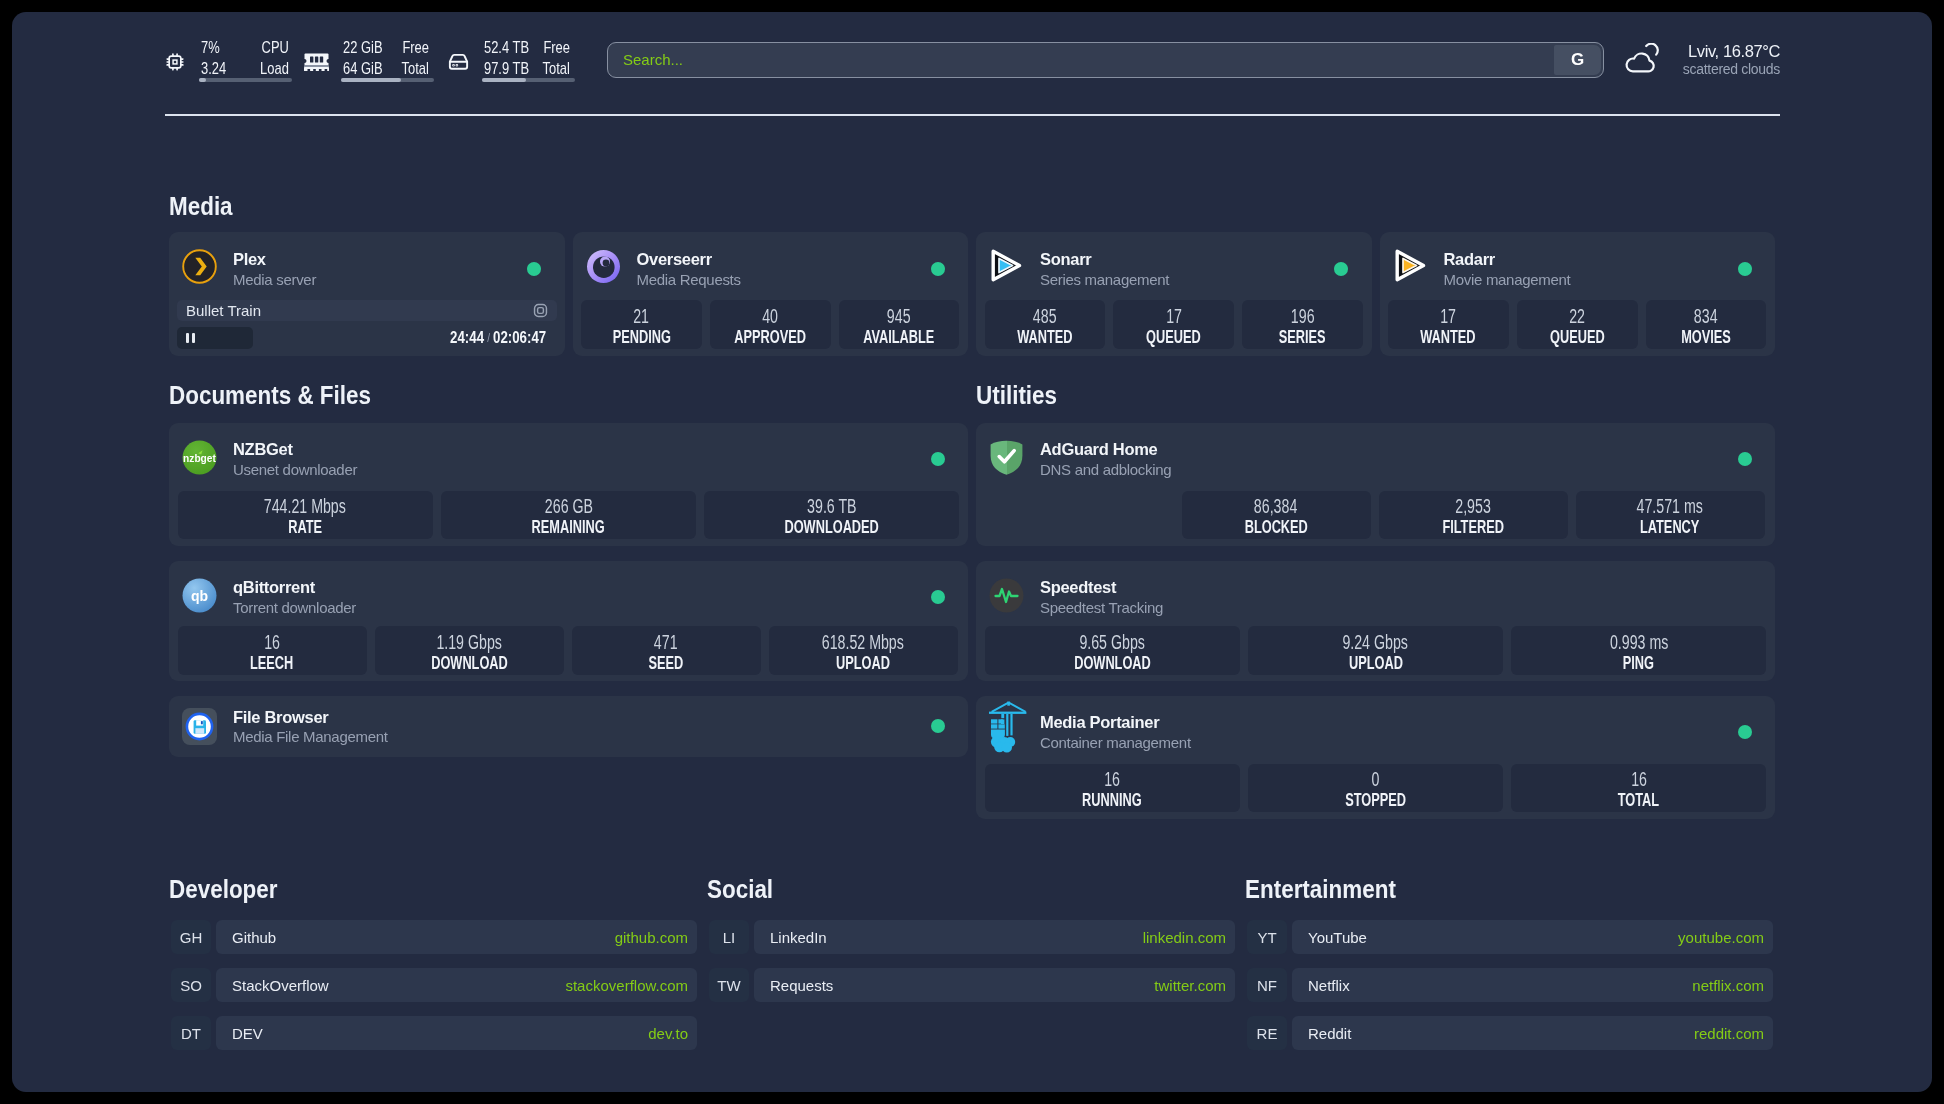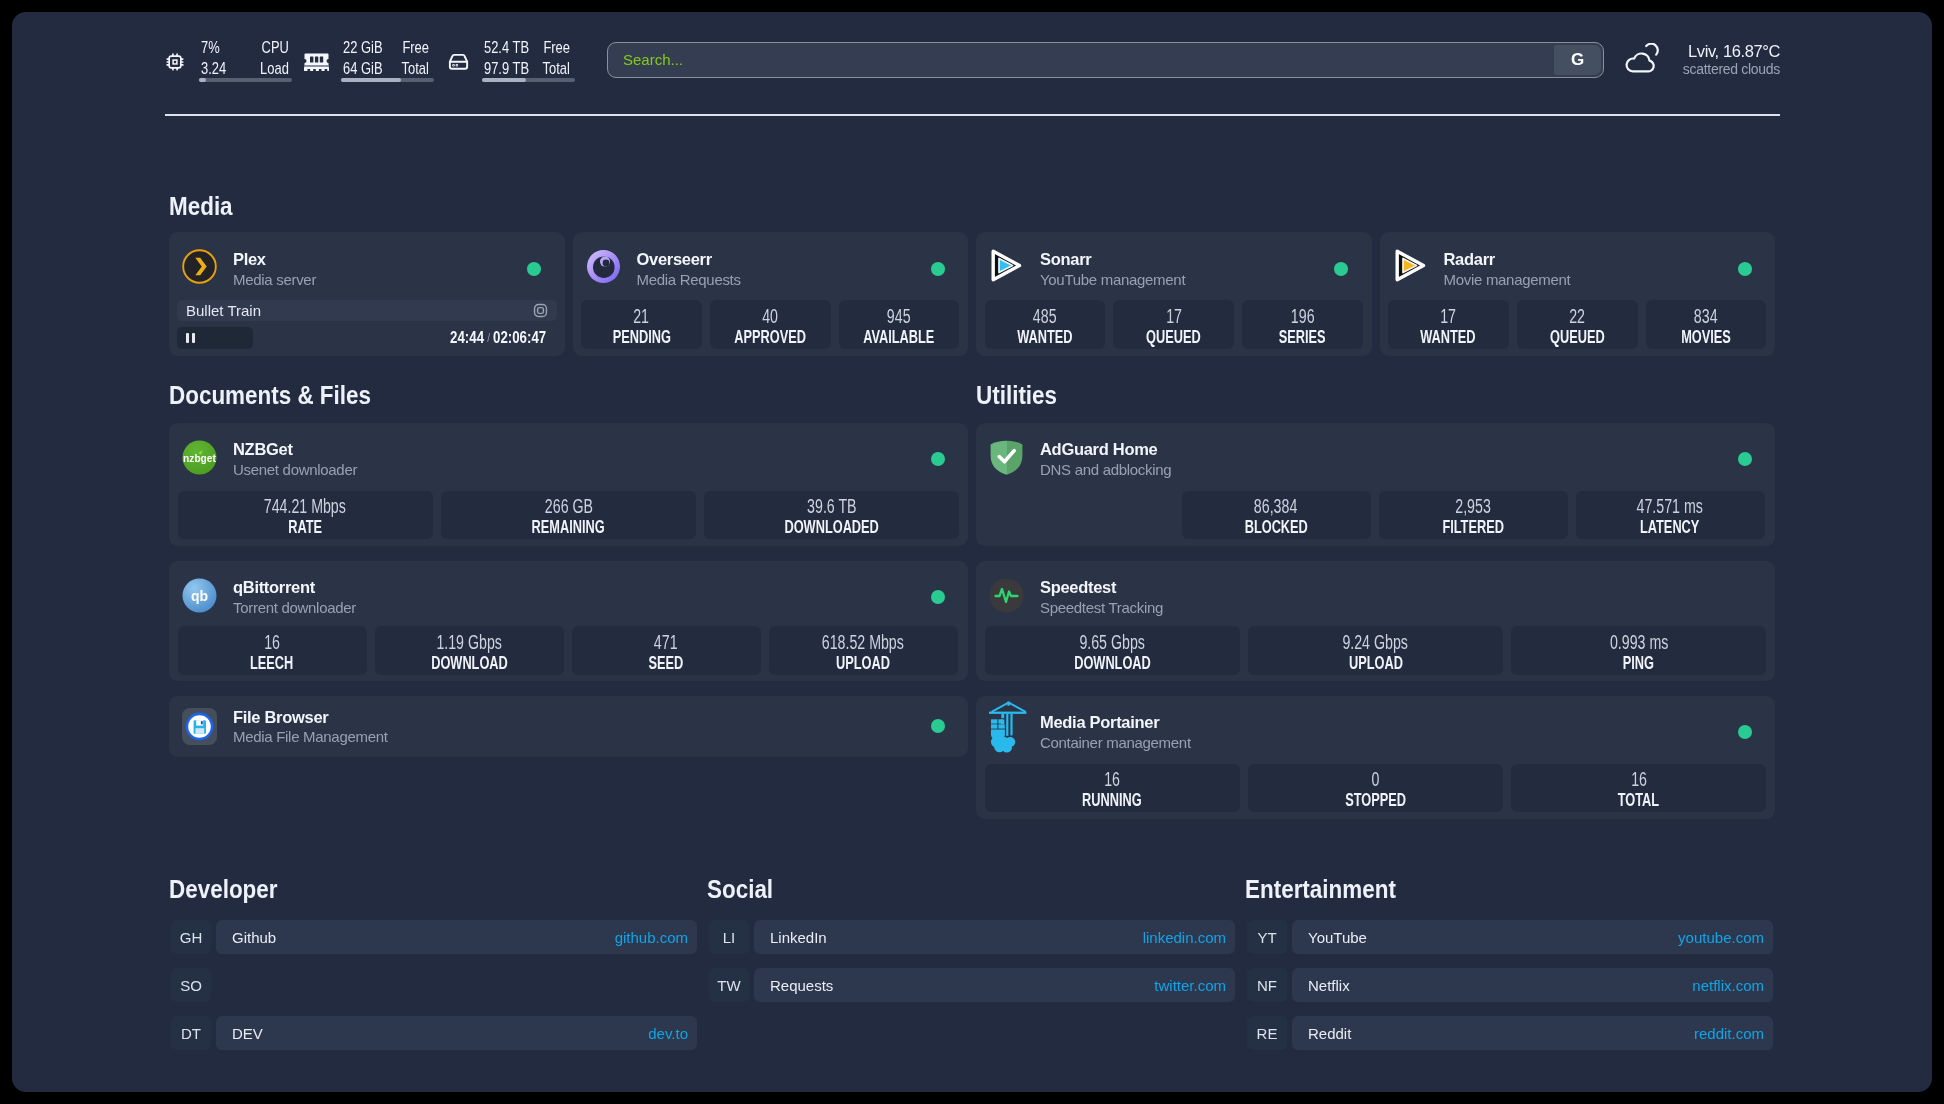--- a/index.html
+++ b/index.html
@@ -24,21 +24,21 @@
 .sicon{position:absolute;left:13px;top:17px;width:35px;height:35px;}
 .sname{position:absolute;left:64px;top:15.5px;font-size:16.5px;font-weight:700;color:#f2f5f9;line-height:22px;letter-spacing:-0.3px;}
 .ssub{position:absolute;left:64px;top:37.5px;font-size:15px;color:#98a1b3;line-height:19px;letter-spacing:-0.3px;}
 .dot{position:absolute;top:29.5px;width:14px;height:14px;border-radius:50%;background:#29cb92;}
 .stat{position:absolute;top:68px;height:48.5px;background:#232b3f;border-radius:6px;display:flex;flex-direction:column;align-items:center;justify-content:center;gap:2px;padding-top:2px;}
 .stat .v{font-size:20px;color:#ccd3de;line-height:22px;transform:scaleX(0.71);white-space:nowrap;}
 .stat .l{font-size:17.5px;font-weight:700;color:#f0f3f8;line-height:17px;transform:scaleX(0.73);white-space:nowrap;}
 .babbr{position:absolute;width:40px;height:34px;background:#243044;border-radius:6px;color:#dce1ea;font-size:15px;display:flex;align-items:center;justify-content:center;}
 .brow{position:absolute;height:34px;background:#2d374d;border-radius:6px;display:flex;align-items:center;justify-content:space-between;padding:0 9px 0 16px;}
 .bn{font-size:15px;color:#e9edf4;}
-.bu{font-size:15px;color:#0ea5e9;}
+.bu{font-size:15px;color:#84cc16;}
 #bullet{position:absolute;left:8px;top:67.5px;width:380px;height:21.5px;border-radius:5px;background:#313a4f;display:flex;align-items:center;}
 #bullet span{font-size:15px;color:#e2e7f0;margin-left:9px;}
 #bullet svg{position:absolute;right:8px;top:2.5px;}
 #pbar{position:absolute;left:8px;top:95px;width:76px;height:21.5px;background:#1f2837;border-radius:5px;}
 #pbar i{position:absolute;top:5.5px;width:3.4px;height:10.5px;background:#e8ecf2;border-radius:1px;}
 #ptime{position:absolute;right:18.5px;top:95px;height:21.5px;display:flex;align-items:center;font-size:17px;font-weight:700;color:#f4f7fb;transform:scaleX(0.78);transform-origin:100% 50%;}
 #ptime .sl{color:#8d97a9;font-weight:400;font-size:13px;padding:0 4px;}
 </style>
 </head>
 <body>
@@ -159,21 +159,21 @@
         <span class="v">945</span>
         <span class="l">AVAILABLE</span>
       </div>
 </div>
 <div class="card" style="left:964px;top:220px;width:395.5px;height:124px">
   <svg class="sicon" style="left:10px;top:14px;width:38px;height:39px" viewBox="0 0 38 39">
         <polygon points="7.2,5.2 7.2,33.8 33.5,19.5" fill="#0d0f14" stroke="#fff" stroke-width="3.4" stroke-linejoin="round"></polygon>
         <polygon points="13,12.4 13,26.6 26.5,19.5" fill="#35bef3" stroke="#eef7fd" stroke-width="1.7" stroke-linejoin="round"></polygon>
       </svg>
   <div class="sname">Sonarr</div>
-  <div class="ssub">YouTube management</div>
+  <div class="ssub">Series management</div>
   <i class="dot" style="left:358px"></i>
   <div class="stat" style="left:8.5px;width:120.8px">
         <span class="v">485</span>
         <span class="l">WANTED</span>
       </div>
   <div class="stat" style="left:137.3px;width:120.8px">
         <span class="v">17</span>
         <span class="l">QUEUED</span>
       </div>
   <div class="stat" style="left:266.1px;width:120.8px">
@@ -362,20 +362,24 @@
 </div>
 <div class="h2" style="left:157px;top:861.5px">Developer</div>
 <div class="h2" style="left:695px;top:861.5px">Social</div>
 <div class="h2" style="left:1233px;top:861.5px">Entertainment</div>
 <div class="babbr" style="left:159px;top:908px">GH</div>
 <div class="brow" style="left:204px;top:908px;width:481px">
       <span class="bn">Github</span>
       <span class="bu">github.com</span>
     </div>
 <div class="babbr" style="left:159px;top:956px">SO</div>
+<div class="brow" style="left:204px;top:956px;width:481px">
+      <span class="bn">StackOverflow</span>
+      <span class="bu">stackoverflow.com</span>
+    </div>
 <div class="babbr" style="left:159px;top:1004px">DT</div>
 <div class="brow" style="left:204px;top:1004px;width:481px">
       <span class="bn">DEV</span>
       <span class="bu">dev.to</span>
     </div>
 <div class="babbr" style="left:697px;top:908px">LI</div>
 <div class="brow" style="left:742px;top:908px;width:481px">
       <span class="bn">LinkedIn</span>
       <span class="bu">linkedin.com</span>
     </div>

